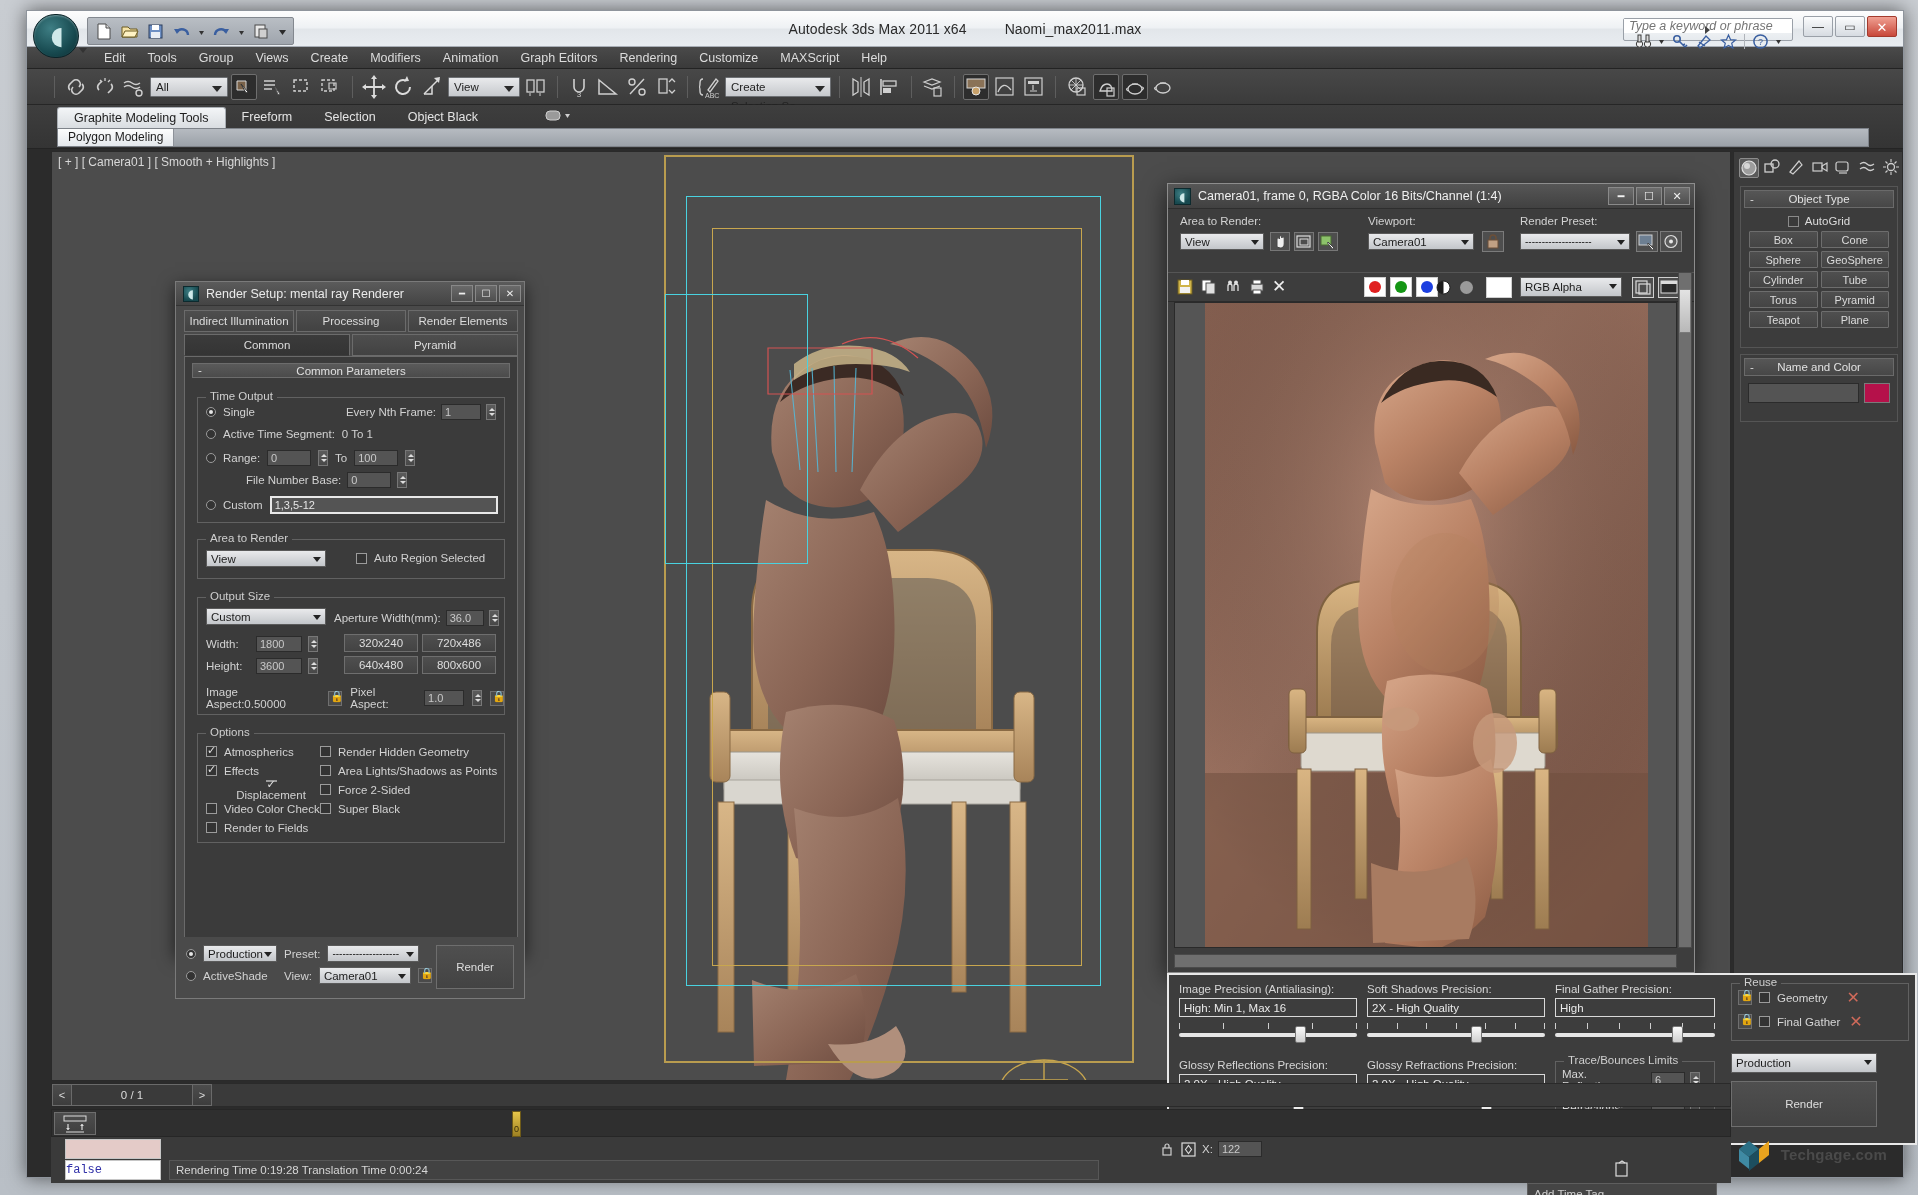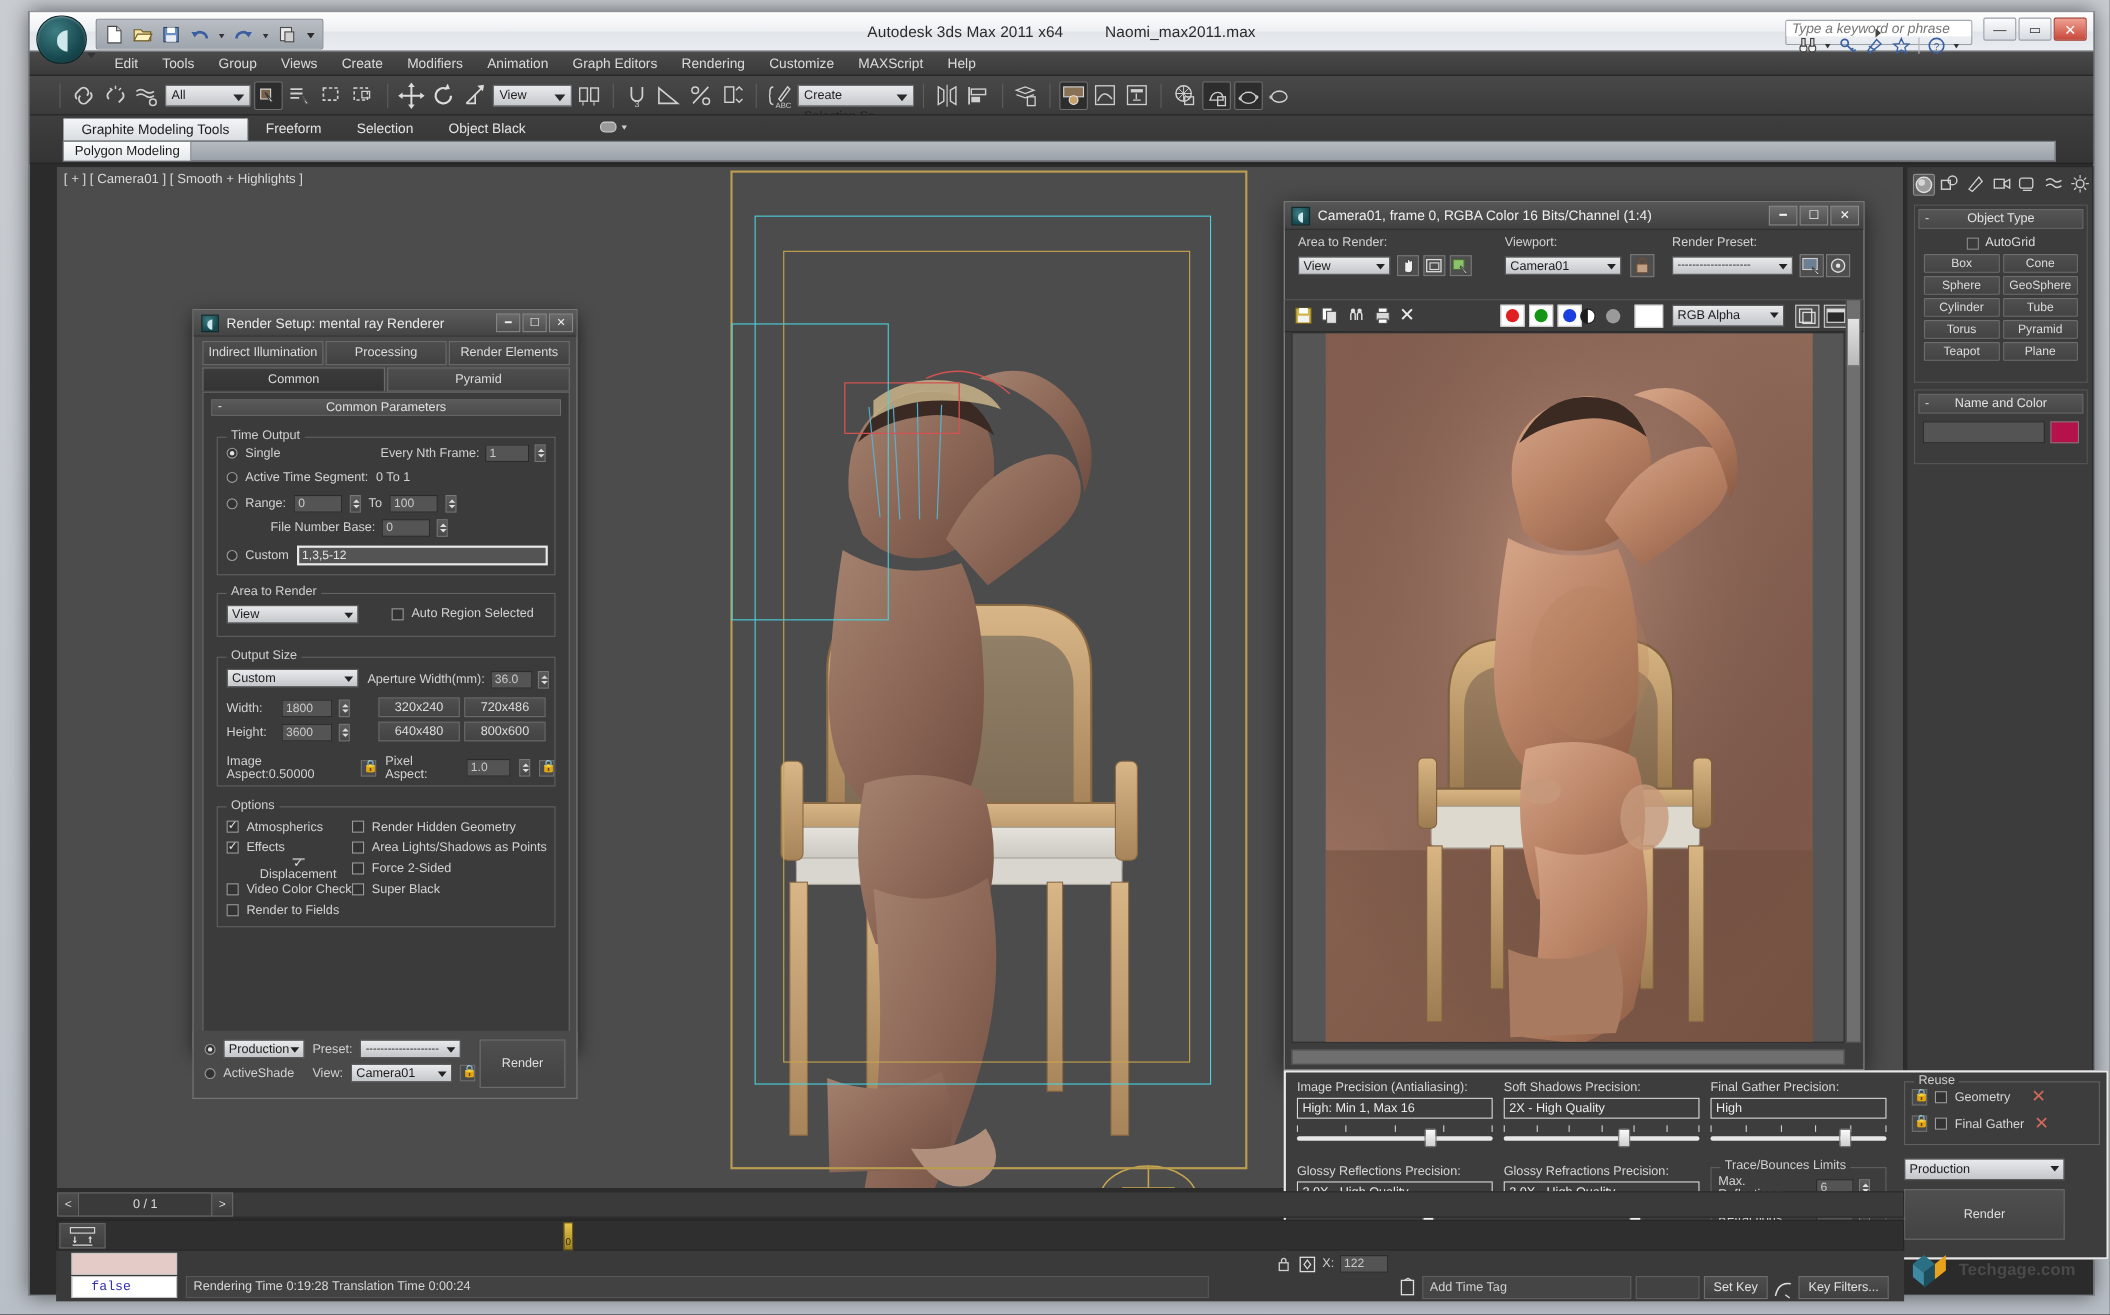--- a/index.html
+++ b/index.html
@@ -233,29 +233,29 @@
       background:linear-gradient(180deg,#4e4e4e,#3f3f3f); border:1px solid #6e6e6e;}
   .tsmark { position:absolute; left:460px; top:1px; width:9px; height:26px;
       background:linear-gradient(180deg,#e7c64a,#9d8022); border:1px solid #6e5a18;
       color:#3a2f08; font-size:9px; text-align:center; line-height:34px;}
   .statusgrid { position:absolute; left:24px; top:1126px; width:1680px; height:46px;
       background:#3a3a3a; }
   .mini1 { position:absolute; left:14px; top:2px; width:96px; height:20px;
       background:#e4cbc8; border:1px solid #c6c6c6;}
   .mini2 { position:absolute; left:14px; top:23px; width:96px; height:20px;
       background:#ffffff; border:1px solid #c6c6c6; color:#2f2fa8; font-size:12px;
-      font-family:"Liberation Mono", monospace; padding-left:17px; line-height:19px;}
+      font-family:"Liberation Mono", monospace; padding-left:0; line-height:19px;}
   .stat1 { position:absolute; left:118px; top:2px; width:930px; height:20px;
       background:#424242; border:1px solid #575757; color:#d6d6d6; font-size:11.5px;
       padding-left:6px; line-height:19px;}
   .stat2 { position:absolute; left:118px; top:23px; width:930px; height:20px;
       background:#424242; border:1px solid #575757; color:#d6d6d6; font-size:11.5px;
       padding-left:6px; line-height:19px;}
   .xfield { position:absolute; left:1108px; top:2px; height:20px; display:flex; align-items:center; gap:5px;}
-  .keyarea { position:absolute; right:14px; top:23px; height:21px; display:flex; align-items:center; gap:4px;}
+  .keyarea { position:absolute; right:14px; top:23px; height:21px; display:flex; align-items:center; gap:4px;flex-direction:column;}
   .kbtn { height:21px; padding:0 8px; background:linear-gradient(180deg,#4e4e4e,#404040);
       border:1px solid #6e6e6e; font-size:11.5px; color:#e0e0e0; line-height:20px;}
   .addtag { height:21px; width:190px; background:#454545; border:1px solid #5e5e5e;
       font-size:11.5px; color:#d0d0d0; padding-left:6px; line-height:20px;}
   .watermark { position:absolute; right:16px; bottom:6px; display:flex; align-items:center; gap:6px;}
   .wmtxt { font-size:15px; color:#4a4a4a; font-weight:bold; letter-spacing:.2px;}
 
   svg { display:block; }
 </style>
 </head>

